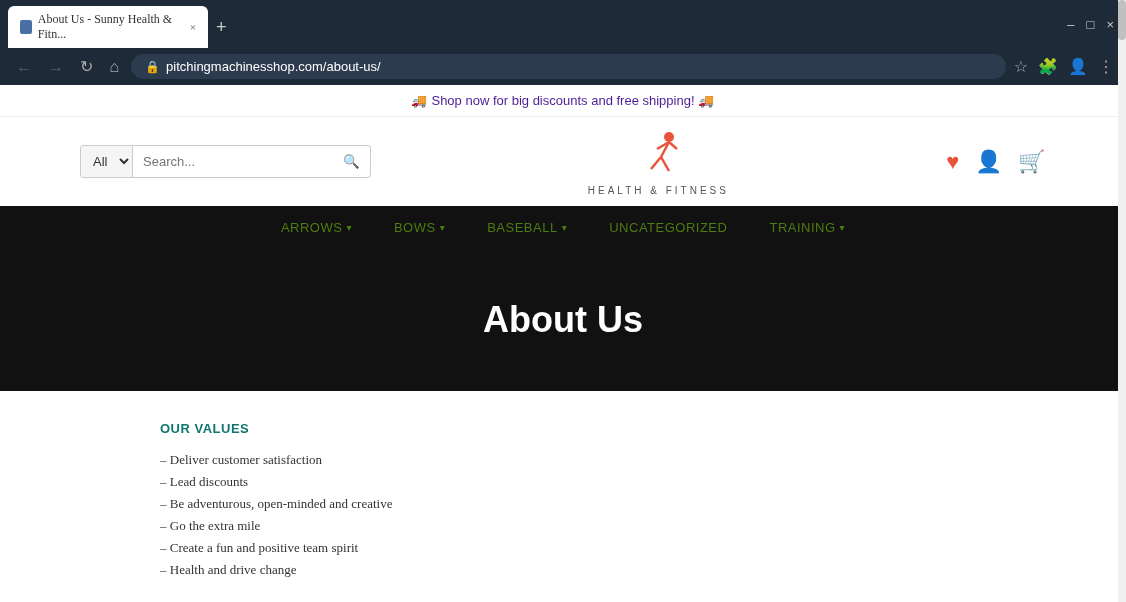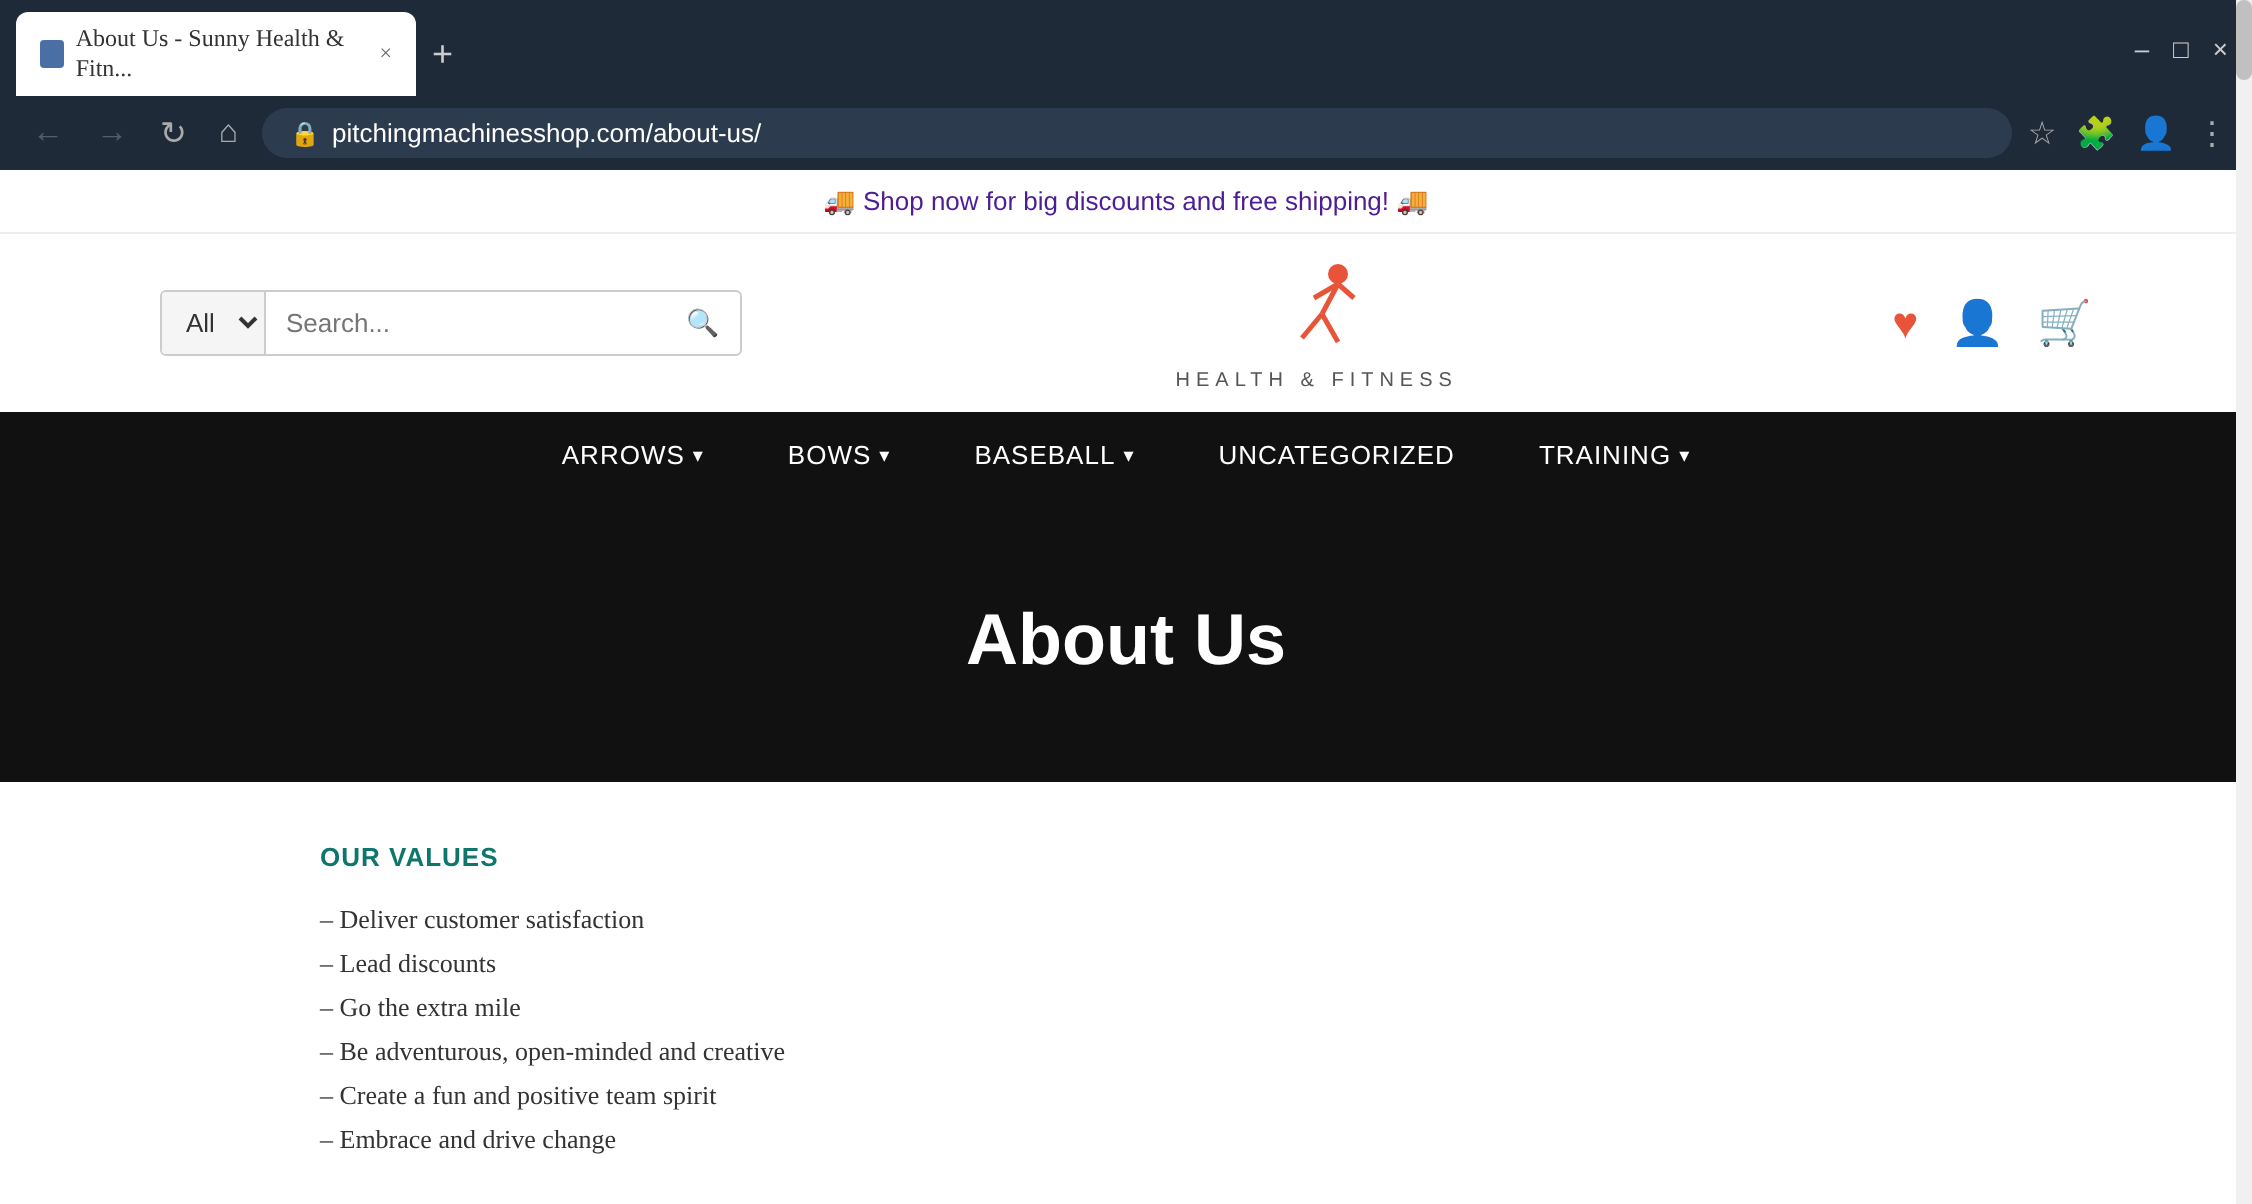--- a/index.html
+++ b/index.html
@@ -35,21 +35,21 @@
 
     .logo-area { text-align: center; }
     .logo-figure { display: flex; flex-direction: column; align-items: center; }
 
     .header-icons { display: flex; align-items: center; gap: 16px; }
     .header-icon { font-size: 22px; color: #333; cursor: pointer; }
     .header-icon.heart { color: #e8543a; }
 
     
     .site-nav { background: #111; padding: 0 80px; display: flex; align-items: center; justify-content: center; gap: 30px; }
-    .nav-item { color: #ffffff; font-size: 13px; text-transform: uppercase; padding: 14px 6px; cursor: pointer; display: flex; align-items: center; gap: 4px; letter-spacing: 0.5px; }
+    .nav-item { color: #4d7c0f; font-size: 13px; text-transform: uppercase; padding: 14px 6px; cursor: pointer; display: flex; align-items: center; gap: 4px; letter-spacing: 0.5px; }
     .nav-arrow { font-size: 10px; }
 
     
     .hero-banner { background: #111; color: #fff; text-align: center; padding: 50px 20px; }
     .hero-title { font-size: 36px; font-weight: bold; }
 
     
     .main-content { padding: 30px 160px 40px; background: #fff; }
     .section-heading { font-size: 13px; font-weight: bold; color: #0f766e; margin-bottom: 16px; letter-spacing: 0.5px; }
     .values-list { list-style: none; margin-bottom: 24px; font-family: Liberation Serif, serif; }
@@ -163,24 +163,24 @@
 
 <div class="hero-banner">
   <h1 class="hero-title">About Us</h1>
 </div>
 
 <div class="main-content">
   <h3 class="section-heading">OUR VALUES</h3>
   <ul class="values-list">
     <li>– Deliver customer satisfaction</li>
     <li>– Lead discounts</li>
+    <li>– Be adventurous, open-minded and creative</li>
     <li>– Go the extra mile</li>
-    <li>– Be adventurous, open-minded and creative</li>
     <li>– Create a fun and positive team spirit</li>
-    <li>– Embrace and drive change</li>
+    <li>– Health and drive change</li>
   </ul>
 
   <div class="who-section">
     <h3 class="section-heading">WHO WE ARE</h3>
 
   </div>
 
 </div>
 
 <div class="scrollbar">

